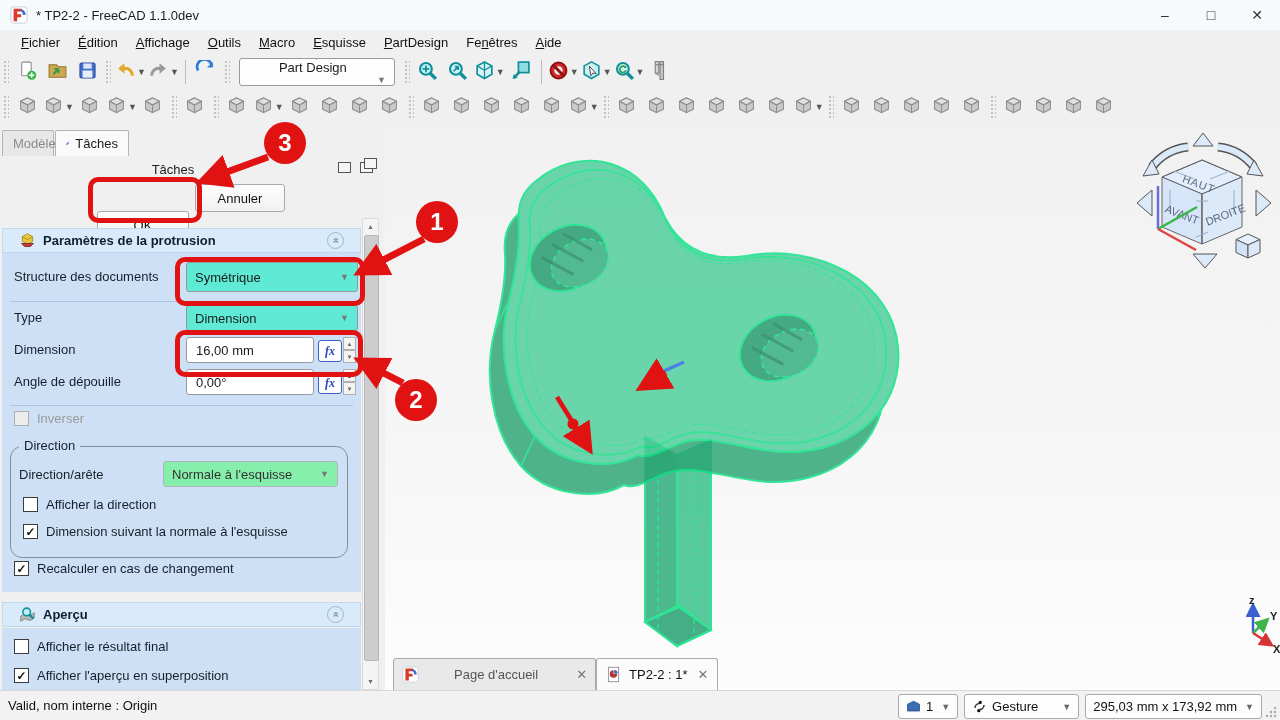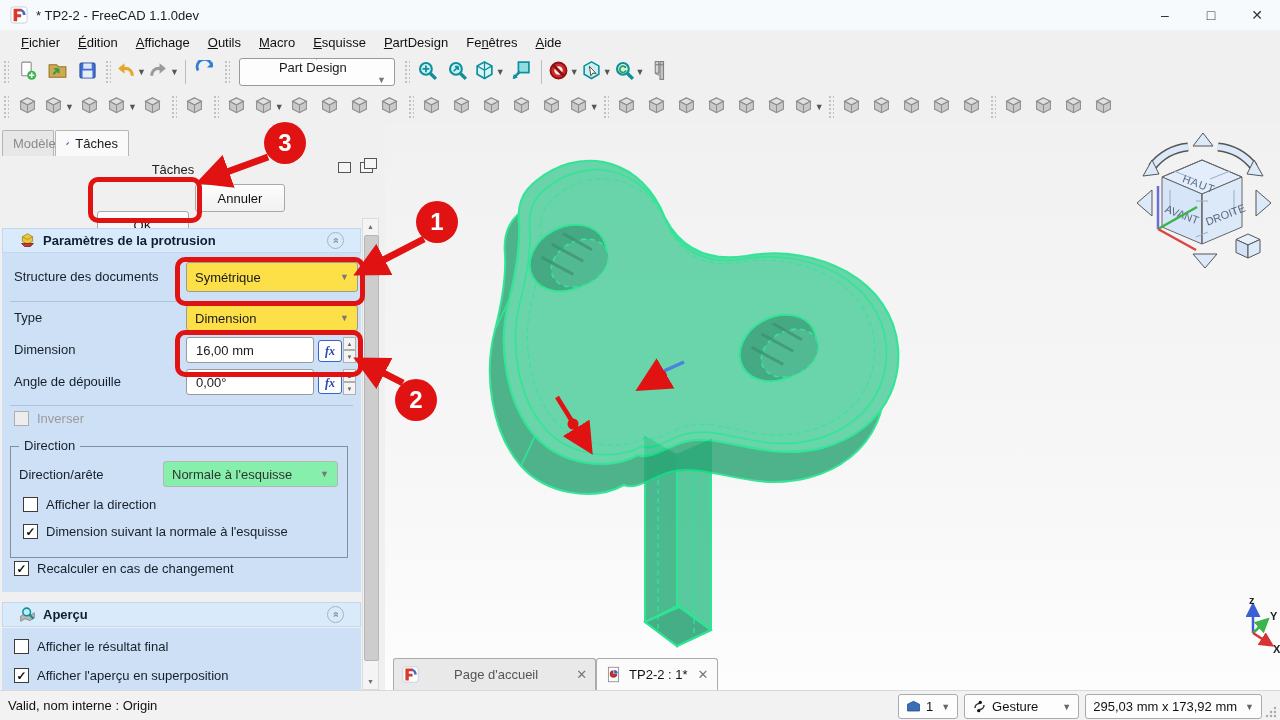--- a/index.html
+++ b/index.html
@@ -37,34 +37,34 @@
   .dockico.float:before{content:"";position:absolute;left:3px;top:-5px;width:11px;height:9px;border:1.4px solid #555;background:#f5f5f5;}
   .btn{background:linear-gradient(#fdfdfd,#f1f1f1);border:1px solid #a9a9a9;border-radius:3px;display:flex;align-items:center;justify-content:center;color:#111;}
   #ok-btn{left:97px;top:59px;width:90px;height:27px;margin-top:28px;}
   #cancel-btn{left:195px;top:60px;width:88px;height:26px;}
   
   .sec-h{left:2px;width:359px;height:25px;background:#d9eafb;border:1px solid #c2d8ef;box-sizing:border-box;display:flex;align-items:center;padding:0 16px;font-weight:bold;color:#0f1f33;}
   .sec-h .collapse{margin-left:auto;width:15px;height:15px;border:1px solid #9fb6cc;border-radius:50%;color:#7d96ad;display:flex;align-items:center;justify-content:center;}
   .sec-h .collapse span{display:inline-block;transform:rotate(-90deg);font-size:11px;line-height:1;}
   .sec-b{left:2px;width:359px;background:#cde0f5;}
   .flabel{position:absolute;left:12px;color:#16202c;}
-  .combo{position:absolute;left:184px;width:172px;background:#fde047;border:1px solid #9a9a9a;border-radius:3px;display:flex;align-items:center;padding:0 8px;box-sizing:border-box;}
+  .combo{position:absolute;left:184px;width:172px;background:#5eead4;border:1px solid #9a9a9a;border-radius:3px;display:flex;align-items:center;padding:0 8px;box-sizing:border-box;}
   .combo .dd{margin-left:auto;font-size:9px;color:#777;}
   .combo.disabled{background:#86efac;color:#333;border-color:#b5b5b5;}
   .spininput{position:absolute;left:184px;width:128px;background:#fff;border:1px solid #9a9a9a;border-radius:3px;display:flex;align-items:center;padding:0 9px;box-sizing:border-box;}
   .fxbtn{position:absolute;left:316px;width:22px;height:20px;border:1px solid #3a62c8;border-radius:3px;background:#fdfdfd;color:#2747b8;font-style:italic;font-family:"Liberation Serif",serif;font-weight:bold;font-size:12px;display:flex;align-items:center;justify-content:center;}
   .spincol{position:absolute;left:341px;width:13px;height:26px;display:flex;flex-direction:column;}
   .spincol div{flex:1;border:1px solid #b0b0b0;background:#f3f3f3;font-size:6px;color:#666;display:flex;align-items:center;justify-content:center;}
   .sepline{position:absolute;left:8px;width:343px;height:1px;background:#a9c4e0;}
   .cbrow{position:absolute;display:flex;align-items:center;color:#16202c;}
   .cb{width:15px;height:15px;background:#fff;border:1.4px solid #3c3c3c;box-sizing:border-box;margin-right:8px;display:flex;align-items:center;justify-content:center;font-size:12px;font-weight:bold;color:#111;line-height:1;}
   .cb.checked:after{content:"✓";}
   .cbrow.disabled{color:#9b9b9b;}
   .cbrow.disabled .cb{border-color:#aeaeae;background:#ededed;}
-  #dir-group{position:absolute;left:8px;top:193px;width:336px;height:110px;border:1px solid #82909e;border-radius:0;}
+  #dir-group{position:absolute;left:8px;top:193px;width:336px;height:110px;border:1px solid #82909e;border-radius:12px;}
   #dir-legend{position:absolute;left:8px;top:-9px;background:#cde0f5;padding:0 5px;color:#16202c;}
   
   #vscroll{left:362px;top:94px;width:17px;height:472px;background:#f4f4f4;border:1px solid #dcdcdc;box-sizing:border-box;}
   #vscroll .arr{position:absolute;left:0;width:100%;height:15px;display:flex;align-items:center;justify-content:center;font-size:7px;color:#707070;}
   #vscroll .thumb{position:absolute;left:1px;top:16px;width:13px;height:424px;background:#cdcdcd;border:1px solid #b5b5b5;border-radius:2px;}
   
   #viewport{left:385px;top:124px;width:895px;height:566px;background:linear-gradient(180deg,#f1f1f1 0%,#f6f6f6 55%,#fdfdfd 100%);overflow:hidden;}
   #doc-tabs{position:absolute;left:8px;bottom:0;display:flex;align-items:flex-end;}
   .dtab{height:32px;display:flex;align-items:center;padding:0 8px;border:1px solid #ababab;border-bottom:none;border-radius:3px 3px 0 0;box-sizing:border-box;}
   .dtab .x{margin-left:10px;color:#777;font-size:13px;}

